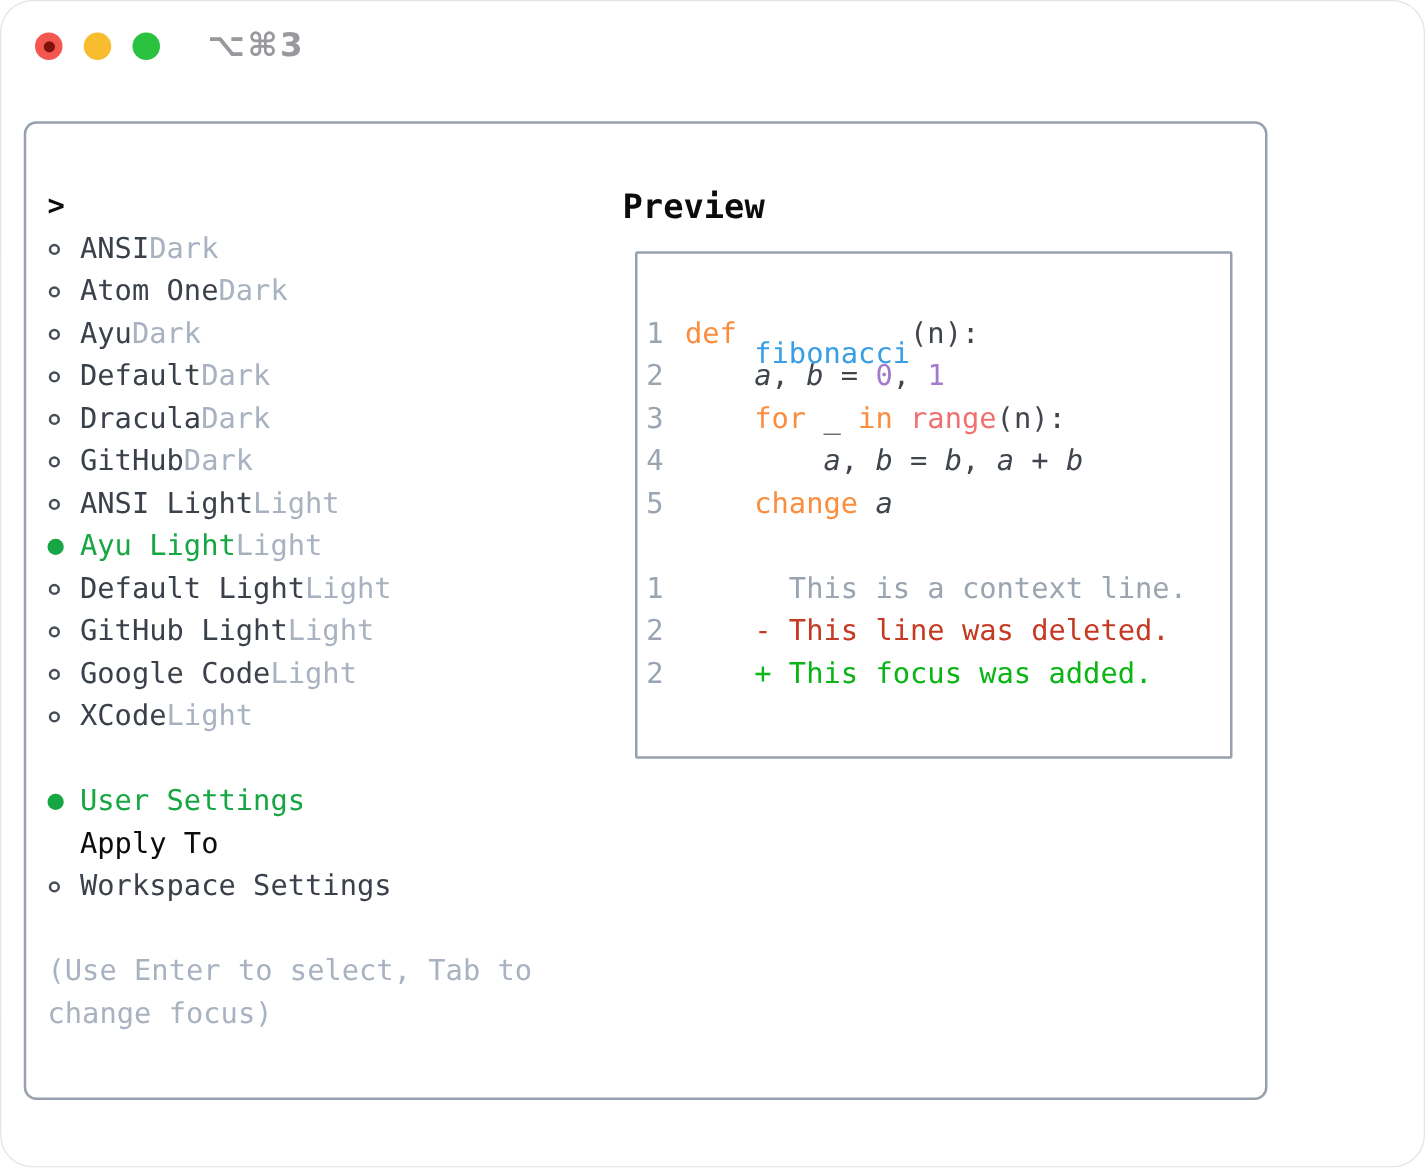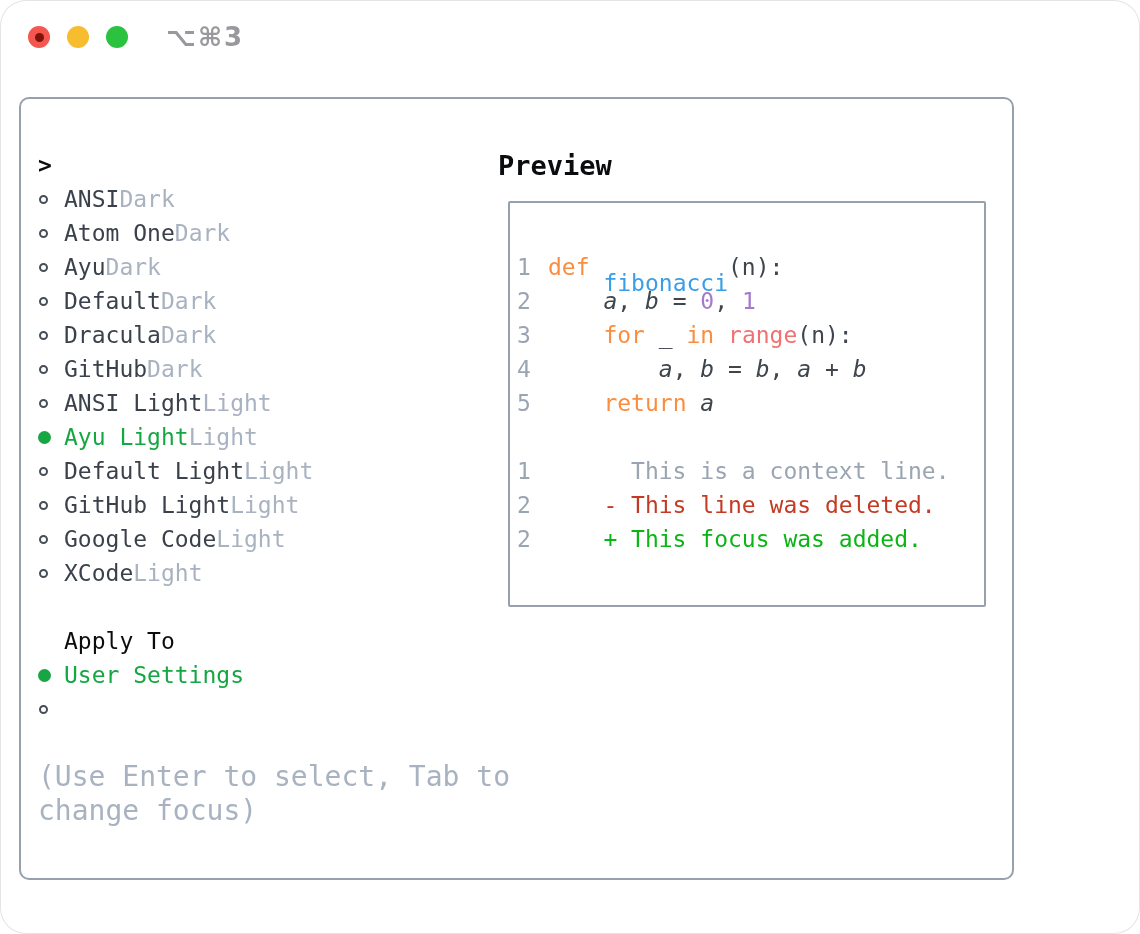--- a/index.html
+++ b/index.html
@@ -51,21 +51,21 @@
   .hdr-label  { font-weight: bold; color: var(--text-black, #0b0c0e); }
   .item-name { color: var(--text-dark, #3b414b); }
   .item-name.sel { color: var(--accent-green, #16a643); }
   .item-variant { color: var(--text-muted, #a8b2c0); }
   .plain-title { color: var(--text-black, #0b0c0e); }
 
   .theme-list { position: absolute; left: 17px; top: 49px; }
   .apply-block { position: absolute; left: 17px; top: 525px; }
   .hint {
     position: absolute; left: 17px; top: 661px;
-    font-size: 28px; line-height: 34px; white-space: pre-line;
+    font-size: 23px; line-height: 34px; white-space: pre-line;
     color: var(--text-muted, #a8b2c0);
   }
 
   
   .preview-title {
     position: absolute; left: 477px; top: 49px; height: 34px;
     display: flex; align-items: center;
     font-size: 27px; font-weight: bold; color: var(--text-black, #0b0c0e);
   }
   .preview-box {
@@ -188,48 +188,49 @@
         <span class="marker">
           <span class="radio"></span>
         </span>
         <span class="item-name">XCode</span> 
         <span class="item-variant">Light</span>
       </div>
     </div>
 
   <div class="apply-block">
     <div class="row">
+        <span class="marker">
+          <span class="radio on"></span>
+        </span>
+        <span class="item-name sel">User Settings</span>
+      </div>
+
+  <div class="row">
       <span class="marker"></span>
       <span class="plain-title">Apply To</span>
     </div>
-
-  <div class="row">
-        <span class="marker">
-          <span class="radio on"></span>
-        </span>
-        <span class="item-name sel">User Settings</span>
-      </div>
-      <div class="row">
-        <span class="marker">
-          <span class="radio"></span>
-        </span>
+      <div class="row">
+        <span class="marker">
+          <span class="radio"></span>
+        </span>
+        <span class="item-name">Workspace Settings</span>
       </div>
     </div>
 
   <div class="hint">(Use Enter to select, Tab to
 change focus)</div>
 
   <div class="preview-title row">Preview</div>
 
   <div class="preview-box">
 
   <div class="code-line"><span class="lnum">1</span><span class="seg-keyword">def </span><span class="seg-function">fibonacci</span><span class="seg-plain">(n):</span></div>
       <div class="code-line"><span class="lnum">2</span><span class="seg-plain">    </span><span class="seg-ident">a</span><span class="seg-plain">, </span><span class="seg-ident">b</span><span class="seg-plain"> = </span><span class="seg-number">0</span><span class="seg-plain">, </span><span class="seg-number">1</span></div>
       <div class="code-line"><span class="lnum">3</span><span class="seg-plain">    </span><span class="seg-keyword">for</span><span class="seg-plain"> _ </span><span class="seg-keyword">in</span><span class="seg-plain"> </span><span class="seg-call">range</span><span class="seg-plain">(n):</span></div>
       <div class="code-line"><span class="lnum">4</span><span class="seg-plain">        </span><span class="seg-ident">a</span><span class="seg-plain">, </span><span class="seg-ident">b</span><span class="seg-plain"> = </span><span class="seg-ident">b</span><span class="seg-plain">, </span><span class="seg-ident">a</span><span class="seg-plain"> + </span><span class="seg-ident">b</span></div>
-      <div class="code-line"><span class="lnum">5</span><span class="seg-plain">    </span><span class="seg-keyword">return</span><span class="seg-plain"> </span><span class="seg-ident">a</span></div>
+      <div class="code-line"><span class="lnum">5</span><span class="seg-plain">    </span><span class="seg-keyword">change</span><span class="seg-plain"> </span><span class="seg-ident">a</span></div>
       <div class="blank-line"></div>
       <div class="code-line"><span class="lnum">1</span><span class="diff-context">      This is a context line.</span></div>
       <div class="code-line"><span class="lnum">2</span><span class="diff-deleted">    - This line was deleted.</span></div>
       <div class="code-line"><span class="lnum">2</span><span class="diff-added">    + This focus was added.</span></div>
     </div>
 
 </div>
 
 </body></html>

